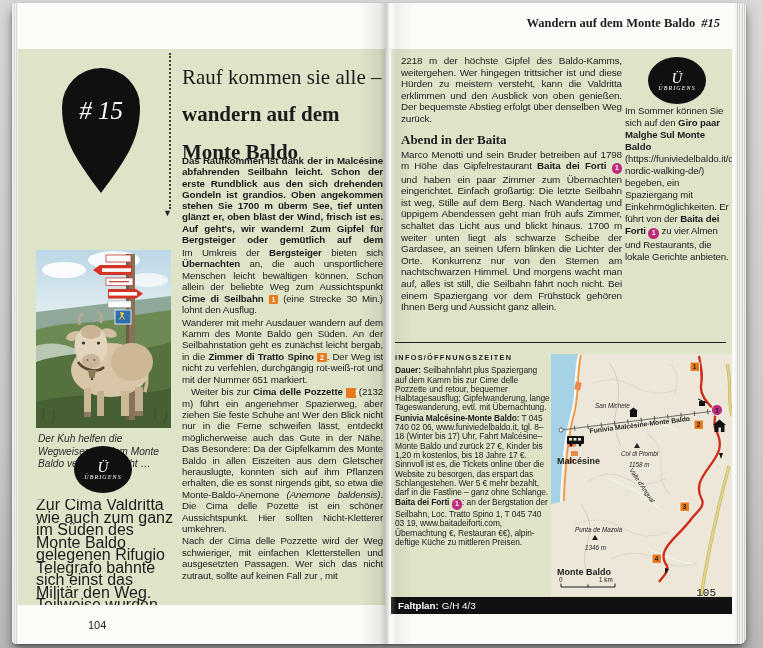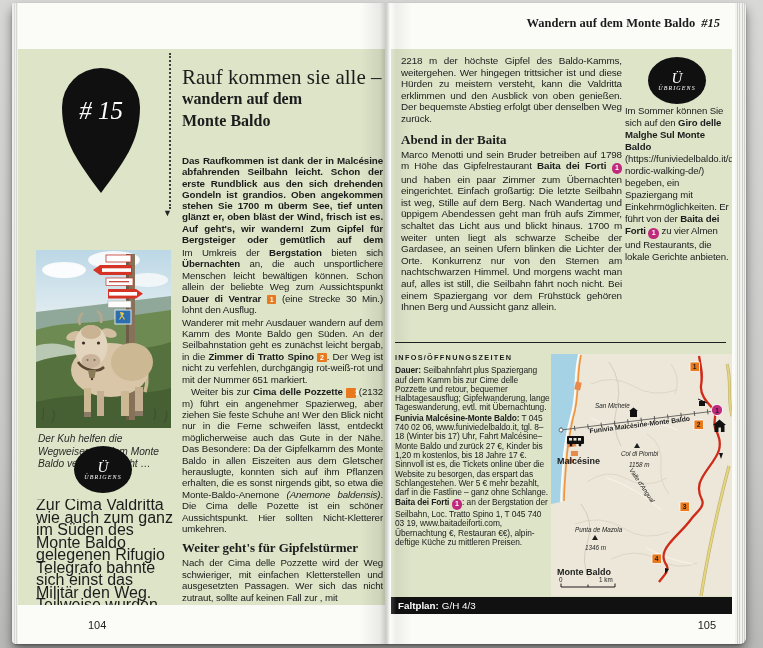--- a/index.html
+++ b/index.html
@@ -35,38 +35,38 @@
   .down-arrow{position:absolute;left:151px;top:205px;font-size:9px;color:#222;}
 
   .ubadge{position:absolute;width:58px;height:47px;background:#101010;border-radius:50%;
     display:flex;flex-direction:column;align-items:center;justify-content:center;color:#fff;}
   .ub-u{font-family:"Liberation Serif","DejaVu Serif",serif;font-style:italic;font-size:15px;line-height:14px;}
   .ub-label{font-family:"Liberation Serif","DejaVu Serif",serif;font-style:italic;font-size:6px;letter-spacing:1.1px;}
 
   
   .title{position:absolute;left:170px;top:64px;width:202px;font-family:"Liberation Serif","DejaVu Serif",serif;}
   .title .t1{font-size:21px;line-height:21px;font-weight:400;}
-  .title .t2{font-size:16px;line-height:21.5px;font-weight:700;}
+  .title .t2{font-size:21px;line-height:21.5px;font-weight:700;margin-top:16px;}
   .intro{position:absolute;left:170px;top:152px;width:201px;height:90px;overflow:hidden;
     font-weight:700;font-size:9.8px;line-height:11.3px;text-align:justify;letter-spacing:-.1px;}
   .bodycol{position:absolute;left:170px;top:244px;width:201px;height:357px;overflow:hidden;
     font-size:9.7px;line-height:11.4px;text-align:justify;letter-spacing:-.12px;}
   .bodycol p{margin:0 0 1px 0;}
   .bodycol p.indent{text-indent:9px;}
   h3.runhead{font-family:"Liberation Serif","DejaVu Serif",serif;font-size:13px;line-height:15px;
     margin:6px 0 2px 0;font-weight:700;letter-spacing:0;}
   .bodycol b,.sidebar b,.infocol b,.intro b{letter-spacing:-.1px;}
 
   .photo{position:absolute;left:24px;top:247px;width:135px;height:178px;}
   .caption{position:absolute;left:26px;top:430px;width:133px;font-style:italic;font-size:10.2px;line-height:12.6px;color:#2a2a2a;}
   .sidebar{position:absolute;font-size:16px;line-height:12.5px;}
   .sb-left{left:24px;top:496px;width:140px;height:106px;overflow:hidden;}
   .pagenum{position:absolute;font-size:11px;color:#222;z-index:45;}
   .pn-left{left:76px;top:616px;}
-  .pn-right{right:30px;top:616px;}
+  .pn-right{right:30px;top:584px;font-family:Liberation Mono, monospace;}
 
   
   .hdr{position:absolute;top:13px;left:8px;right:26px;text-align:right;
     font-family:"Liberation Serif","DejaVu Serif",serif;font-weight:700;font-size:12.5px;}
   .hdr .num{font-style:italic;margin-left:6px;}
   .maincol{position:absolute;left:16px;top:52px;width:221px;height:286px;overflow:hidden;
     font-size:9.9px;line-height:11.6px;text-align:justify;letter-spacing:-.12px;}
   .maincol p{margin:0;}
   .maincol h3{margin:7px 0 2px 0;}
   .ub-right{left:263px;top:54px;}
@@ -112,24 +112,23 @@
 
     <div class="title">
       <div class="t1">Rauf kommen sie alle –</div>
       <div class="t2">wandern auf dem</div>
       <div class="t2">Monte Baldo</div>
     </div>
 
     <div class="intro">Das Raufkommen ist dank der in Malcésine abfahrenden Seilbahn leicht. Schon der erste Rundblick aus den sich drehenden Gondeln ist grandios. Oben angekommen stehen Sie 1700 m überm See, tief unten glänzt er, oben bläst der Wind, frisch ist es. Auf geht's, wir wandern! Zum Gipfel für Bergsteiger oder gemütlich auf dem Plateau. Mehrere Wege bieten sich an.</div>
 
     <div class="bodycol">
-      <p>Im Umkreis der <b>Bergstation</b> bieten sich <b>Übernachten</b> an, die auch unsportlichere Menschen leicht bewältigen können. Schon allein der beliebte Weg zum Aussichtspunkt <b>Dauer di Ventrar</b> <span class="sq">1</span> (eine Strecke 30 Min.) lohnt den Ausflug.</p>
+      <p>Im Umkreis der <b>Bergsteiger</b> bieten sich <b>Übernachten</b> an, die auch unsportlichere Menschen leicht bewältigen können. Schon allein der beliebte Weg zum Aussichtspunkt <b>Cime di Seilbahn</b> <span class="sq">1</span> (eine Strecke 30 Min.) lohnt den Ausflug.</p>
       <p>Wanderer mit mehr Ausdauer wandern auf dem Kamm des Monte Baldo gen Süden. An der Seilbahnstation geht es zunächst leicht bergab, in die <b>Zimmer di Tratto Spino</b> <span class="sq">2</span>. Der Weg ist nicht zu verfehlen, durchgängig rot-weiß-rot und mit der Nummer 651 markiert.</p>
       <p class="indent">Weiter bis zur <b>Cima delle Pozzette</b> <span class="sq">3</span> (2132 m) führt ein angenehmer Spazierweg, aber ziehen Sie feste Schuhe an! Wer den Blick nicht nur in die Ferne schweifen lässt, entdeckt möglicherweise auch das Gute in der Nähe. Das Besondere: Da der Gipfelkamm des Monte Baldo in allen Eiszeiten aus dem Gletscher herauslugte, konnten sich auf ihm Pflanzen erhalten, die es sonst nirgends gibt, so etwa die Monte-Baldo-Anemone <i>(Anemone baldensis)</i>. Die Cima delle Pozette ist ein schöner Aussichtspunkt. Hier sollten Nicht-Kletterer umkehren.</p>
-      <h3 class="runhead">Weiter geht's für Gipfelstürmer</h3>
       <p>Nach der Cima delle Pozzette wird der Weg schwieriger, mit einfachen Kletterstellen und ausgesetzten Passagen. Wer sich das nicht zutraut, sollte auf keinen Fall zur  , mit</p>
     </div>
 
     <svg class="photo" viewBox="0 0 135 178">
       <defs>
         <linearGradient id="sky" x1="0" y1="0" x2="0" y2="1">
           <stop offset="0" stop-color="#bcd7e6"></stop>
             <stop offset="1" stop-color="#e9f1f2"></stop>
         </linearGradient>
       </defs>
@@ -209,21 +208,21 @@
     <div class="maincol">
       <p>2218 m der höchste Gipfel des Baldo-Kamms, weitergehen. Wer hingegen trittsicher ist und diese Hürden zu meistern versteht, kann die Valdritta erklimmen und den Ausblick von oben genießen. Der bequemste Abstieg erfolgt über denselben Weg zurück.</p>
       <h3 class="runhead">Abend in der Baita</h3>
       <p>Marco Menotti und sein Bruder betreiben auf 1798 m Höhe das Gipfelrestaurant <b>Baita dei Forti</b> <span class="mc">1</span> und haben ein paar Zimmer zum Übernachten eingerichtet. Einfach großartig: Die letzte Seilbahn ist weg, Stille auf dem Berg. Nach Wandertag und üppigem Abendessen geht man früh aufs Zimmer, schaltet das Licht aus und blickt hinaus. 1700 m weiter unten liegt als schwarze Scheibe der Gardasee, an seinen Ufern blinken die Lichter der Orte. Konkurrenz nur von den Sternen am nachtschwarzen Himmel. Und morgens wacht man auf, alles ist still, die Seilbahn fährt noch nicht. Bei einem Spaziergang vor dem Frühstück gehören Ihnen Berg und Aussicht ganz allein.</p>
     </div>
 
     <div class="ubadge ub-right">
       <span class="ub-u">Ü</span>
       <span class="ub-label">ÜBRIGENS</span>
     </div>
-    <div class="sidebar sb-right">Im Sommer können Sie sich auf den <b>Giro delle Malghe Sul Monte Baldo</b> (https://funiviedelbaldo.it/de/trekking-nordic-walking-de/) begeben, ein Spaziergang mit Einkehrmöglichkeiten. Er führt von der <b>Baita dei Forti</b> <span class="mc">1</span> zu vier Almen und Restaurants, die lokale Gerichte anbieten.</div>
+    <div class="sidebar sb-right">Im Sommer können Sie sich auf den <b>Giro paar Malghe Sul Monte Baldo</b> (https://funiviedelbaldo.it/de/trekking-nordic-walking-de/) begeben, ein Spaziergang mit Einkehrmöglichkeiten. Er führt von der <b>Baita dei Forti</b> <span class="mc">1</span> zu vier Almen und Restaurants, die lokale Gerichte anbieten.</div>
 
     <div class="rule"></div>
 
     <div class="infocol">
       <div class="ih">INFOS/ÖFFNUNGSZEITEN</div>
       <p><b>Dauer:</b> Seilbahnfahrt plus Spaziergang auf dem Kamm bis zur Cime delle Pozzette und retour, bequemer Halbtagesausflug; Gipfelwanderung, lange Tageswanderung, evtl. mit Übernachtung.</p>
       <p><b>Funivia Malcésine-Monte Baldo:</b> T 045 740 02 06, www.funiviedelbaldo.it, tgl. 8–18 (Winter bis 17) Uhr, Fahrt Malcésine–Monte Baldo und zurück 27 €, Kinder bis 1,20 m kostenlos, bis 18 Jahre 17 €. Sinnvoll ist es, die Tickets online über die Website zu besorgen, das erspart das Schlangestehen. Wer 5 € mehr bezahlt, darf in die Fastline – ganz ohne Schlange.</p>
       <p><b>Baita dei Forti</b> <span class="mc">1</span>: an der Bergstation der Seilbahn, Loc. Tratto Spino 1, T 045 740 03 19, www.baitadeiforti.com, Übernachtung €, Restauran €€), alpin-deftige Küche zu mittleren Preisen.</p>
     </div>
 

